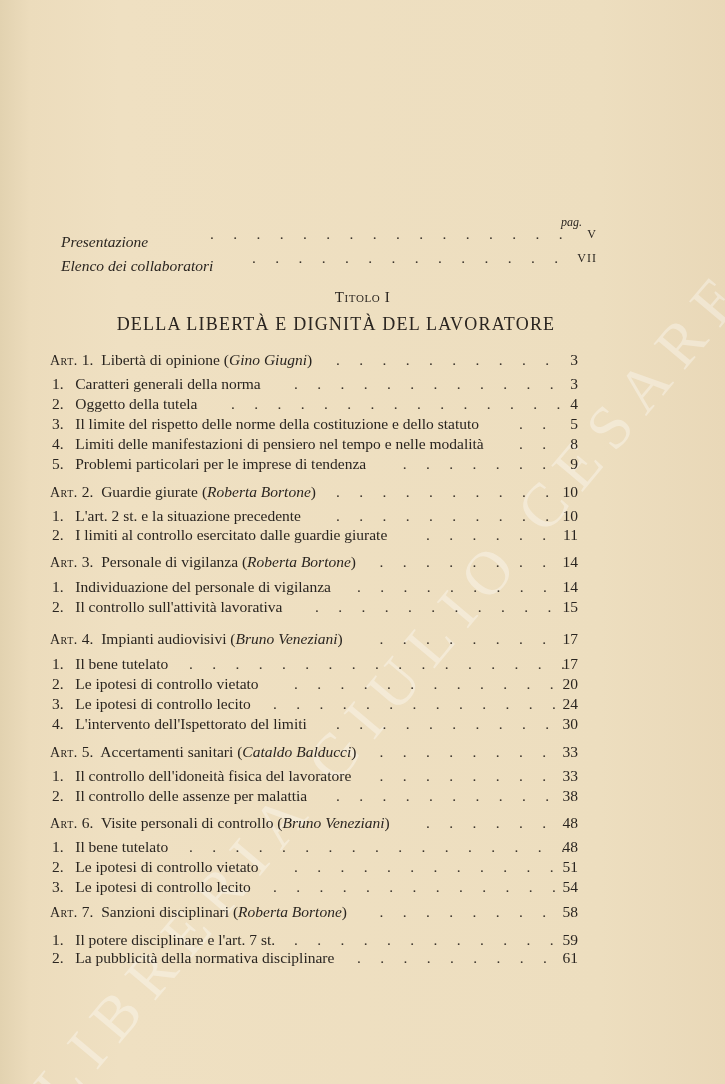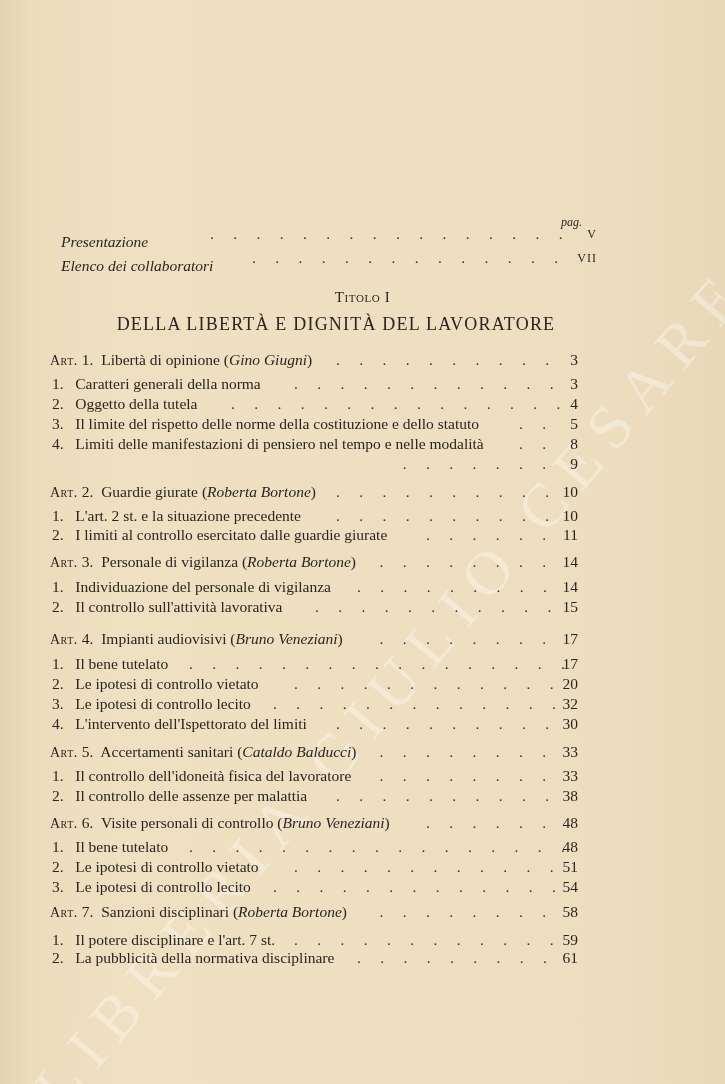--- a/index.html
+++ b/index.html
@@ -75,20 +75,21 @@
         <span class="lbl"><span>3.&nbsp; </span>&nbsp;<span>Il limite del rispetto delle norme della costituzione e dello statuto</span></span>
         <span class="dots" style="left: 504px; width: 42px; text-align: right;">.&nbsp;&nbsp;&nbsp;&nbsp; .</span>
         <span class="pg">5</span>
       </div>
       <div class="row sec" style="top: 433px;">
         <span class="lbl"><span>4.&nbsp; </span>&nbsp;<span>Limiti delle manifestazioni di pensiero nel tempo e nelle modalità</span></span>
         <span class="dots" style="left: 504px; width: 42px; text-align: right;">.&nbsp;&nbsp;&nbsp;&nbsp; .</span>
         <span class="pg">8</span>
       </div>
       <div class="row sec" style="top: 453px;">
+        <span class="lbl"><span>5.&nbsp; </span>&nbsp;<span>Problemi particolari per le imprese di tendenza</span></span>
         <span class="dots" style="left: 399px; width: 147px; text-align: right;">.&nbsp;&nbsp;&nbsp;&nbsp; .&nbsp;&nbsp;&nbsp;&nbsp; .&nbsp;&nbsp;&nbsp;&nbsp; .&nbsp;&nbsp;&nbsp;&nbsp; .&nbsp;&nbsp;&nbsp;&nbsp; .&nbsp;&nbsp;&nbsp;&nbsp; .</span>
         <span class="pg">9</span>
       </div>
       <div class="row art" style="top: 481px;">
         <span class="lbl"><span class="sc">Art. </span><span> 2.&nbsp; </span><span>Guardie giurate (</span><i>Roberta Bortone</i><span>)</span></span>
         <span class="dots" style="left: 336px; width: 210px; text-align: right;">.&nbsp;&nbsp;&nbsp;&nbsp; .&nbsp;&nbsp;&nbsp;&nbsp; .&nbsp;&nbsp;&nbsp;&nbsp; .&nbsp;&nbsp;&nbsp;&nbsp; .&nbsp;&nbsp;&nbsp;&nbsp; .&nbsp;&nbsp;&nbsp;&nbsp; .&nbsp;&nbsp;&nbsp;&nbsp; .&nbsp;&nbsp;&nbsp;&nbsp; .&nbsp;&nbsp;&nbsp;&nbsp; .</span>
         <span class="pg">10</span>
       </div>
       <div class="row sec" style="top: 505px;">
         <span class="lbl"><span>1.&nbsp; </span>&nbsp;<span>L'art. 2 st. e la situazione precedente</span></span>
@@ -126,21 +127,21 @@
         <span class="pg">17</span>
       </div>
       <div class="row sec" style="top: 673px;">
         <span class="lbl"><span>2.&nbsp; </span>&nbsp;<span>Le ipotesi di controllo vietato</span></span>
         <span class="dots" style="left: 294px; width: 252px; text-align: right;">.&nbsp;&nbsp;&nbsp;&nbsp; .&nbsp;&nbsp;&nbsp;&nbsp; .&nbsp;&nbsp;&nbsp;&nbsp; .&nbsp;&nbsp;&nbsp;&nbsp; .&nbsp;&nbsp;&nbsp;&nbsp; .&nbsp;&nbsp;&nbsp;&nbsp; .&nbsp;&nbsp;&nbsp;&nbsp; .&nbsp;&nbsp;&nbsp;&nbsp; .&nbsp;&nbsp;&nbsp;&nbsp; .&nbsp;&nbsp;&nbsp;&nbsp; .&nbsp;&nbsp;&nbsp;&nbsp; .</span>
         <span class="pg">20</span>
       </div>
       <div class="row sec" style="top: 693px;">
         <span class="lbl"><span>3.&nbsp; </span>&nbsp;<span>Le ipotesi di controllo lecito</span></span>
         <span class="dots" style="left: 273px; width: 273px; text-align: right;">.&nbsp;&nbsp;&nbsp;&nbsp; .&nbsp;&nbsp;&nbsp;&nbsp; .&nbsp;&nbsp;&nbsp;&nbsp; .&nbsp;&nbsp;&nbsp;&nbsp; .&nbsp;&nbsp;&nbsp;&nbsp; .&nbsp;&nbsp;&nbsp;&nbsp; .&nbsp;&nbsp;&nbsp;&nbsp; .&nbsp;&nbsp;&nbsp;&nbsp; .&nbsp;&nbsp;&nbsp;&nbsp; .&nbsp;&nbsp;&nbsp;&nbsp; .&nbsp;&nbsp;&nbsp;&nbsp; .&nbsp;&nbsp;&nbsp;&nbsp; .</span>
-        <span class="pg">32</span>
+        <span class="pg">24</span>
       </div>
       <div class="row sec" style="top: 713px;">
         <span class="lbl"><span>4.&nbsp; </span>&nbsp;<span>L'intervento dell'Ispettorato del limiti</span></span>
         <span class="dots" style="left: 336px; width: 210px; text-align: right;">.&nbsp;&nbsp;&nbsp;&nbsp; .&nbsp;&nbsp;&nbsp;&nbsp; .&nbsp;&nbsp;&nbsp;&nbsp; .&nbsp;&nbsp;&nbsp;&nbsp; .&nbsp;&nbsp;&nbsp;&nbsp; .&nbsp;&nbsp;&nbsp;&nbsp; .&nbsp;&nbsp;&nbsp;&nbsp; .&nbsp;&nbsp;&nbsp;&nbsp; .&nbsp;&nbsp;&nbsp;&nbsp; .</span>
         <span class="pg">30</span>
       </div>
       <div class="row art" style="top: 741px;">
         <span class="lbl"><span class="sc">Art. </span><span> 5.&nbsp; </span><span>Accertamenti sanitari (</span><i>Cataldo Balducci</i><span>)</span></span>
         <span class="dots" style="left: 378px; width: 168px; text-align: right;">.&nbsp;&nbsp;&nbsp;&nbsp; .&nbsp;&nbsp;&nbsp;&nbsp; .&nbsp;&nbsp;&nbsp;&nbsp; .&nbsp;&nbsp;&nbsp;&nbsp; .&nbsp;&nbsp;&nbsp;&nbsp; .&nbsp;&nbsp;&nbsp;&nbsp; .&nbsp;&nbsp;&nbsp;&nbsp; .</span>
         <span class="pg">33</span>

